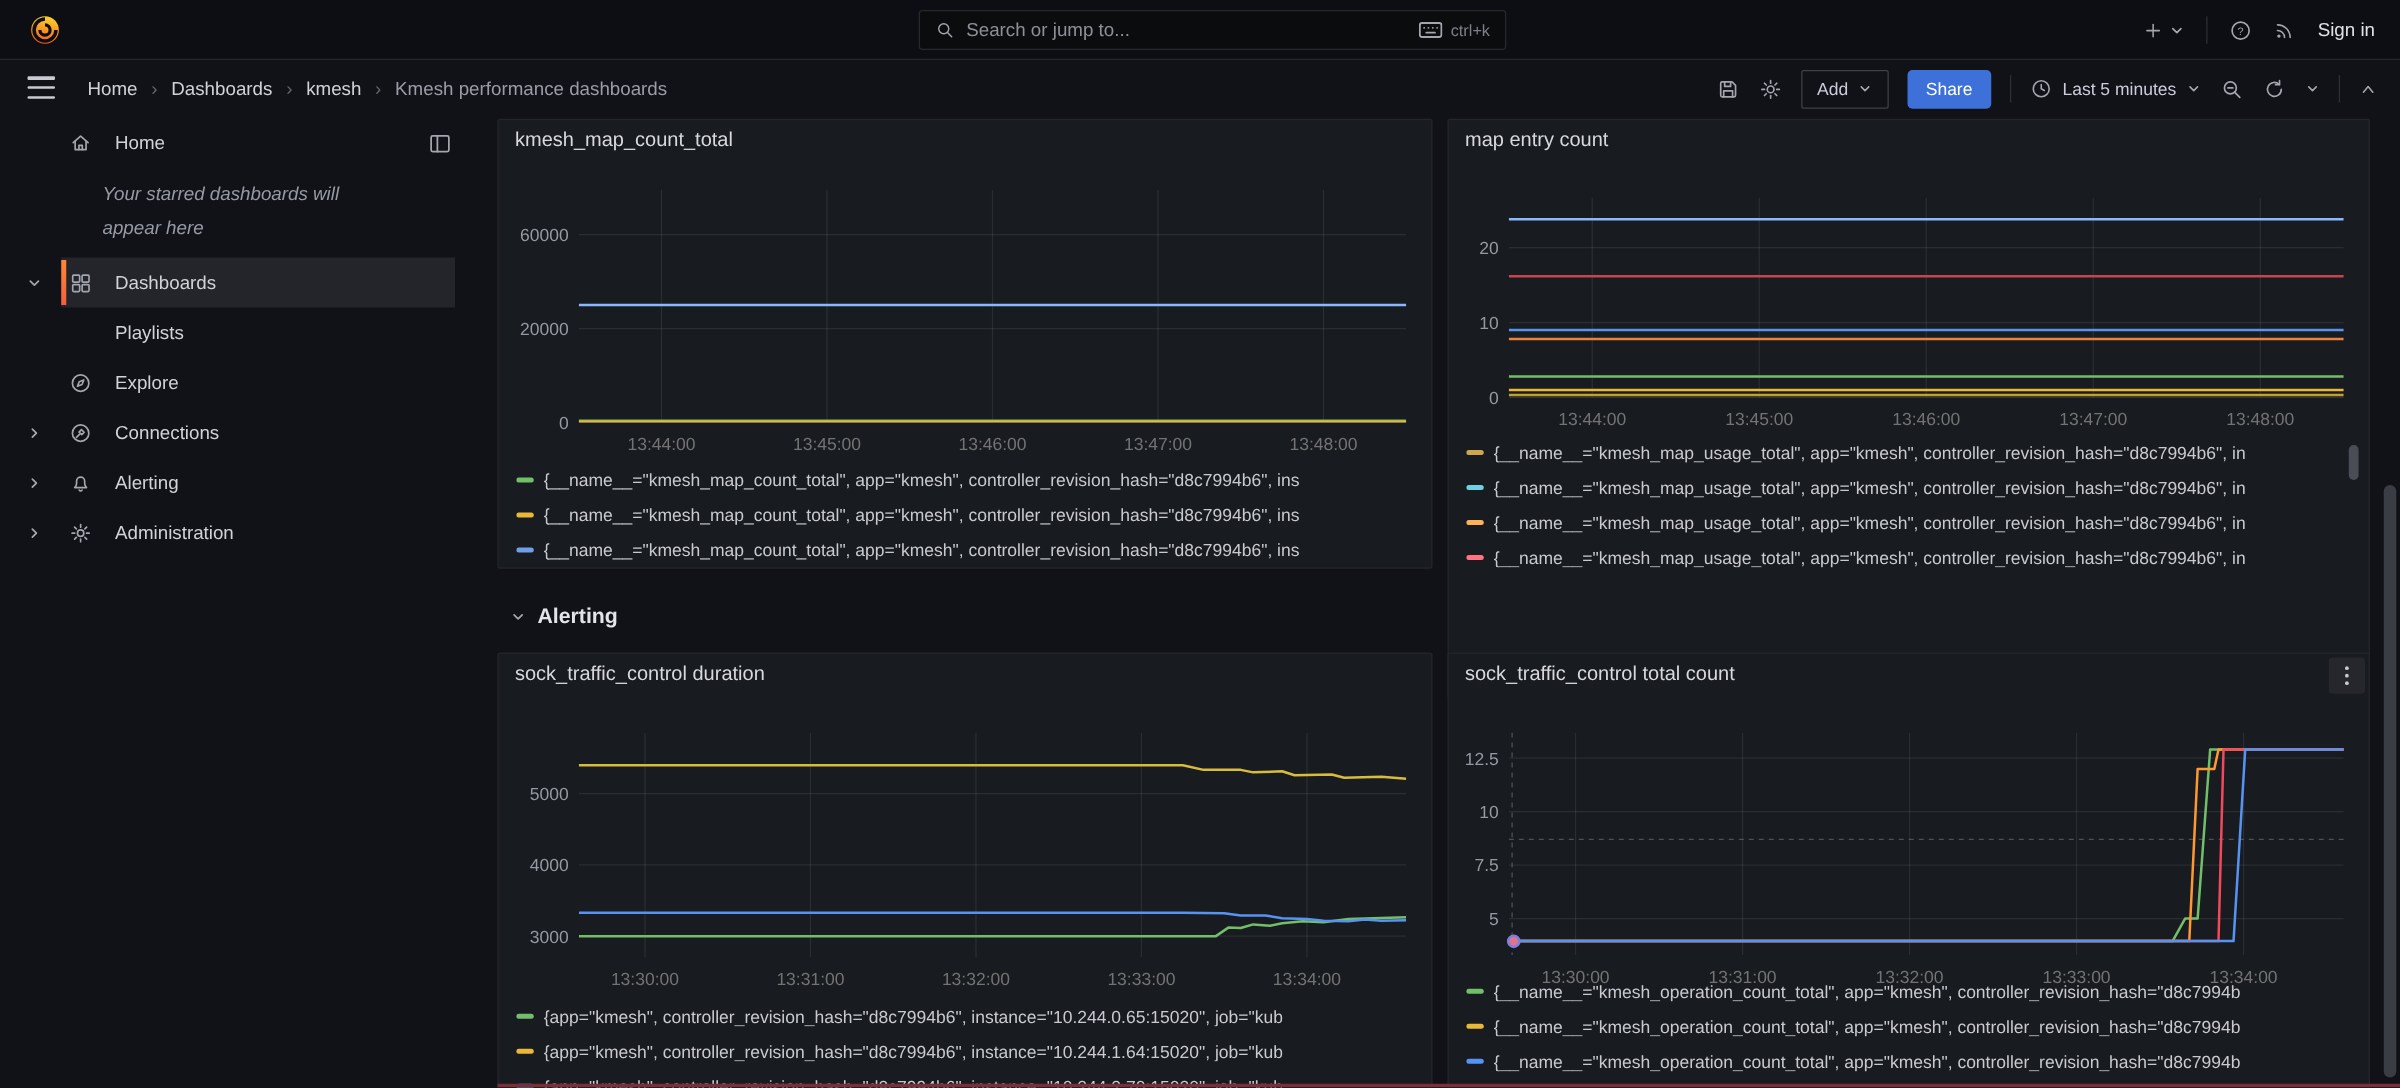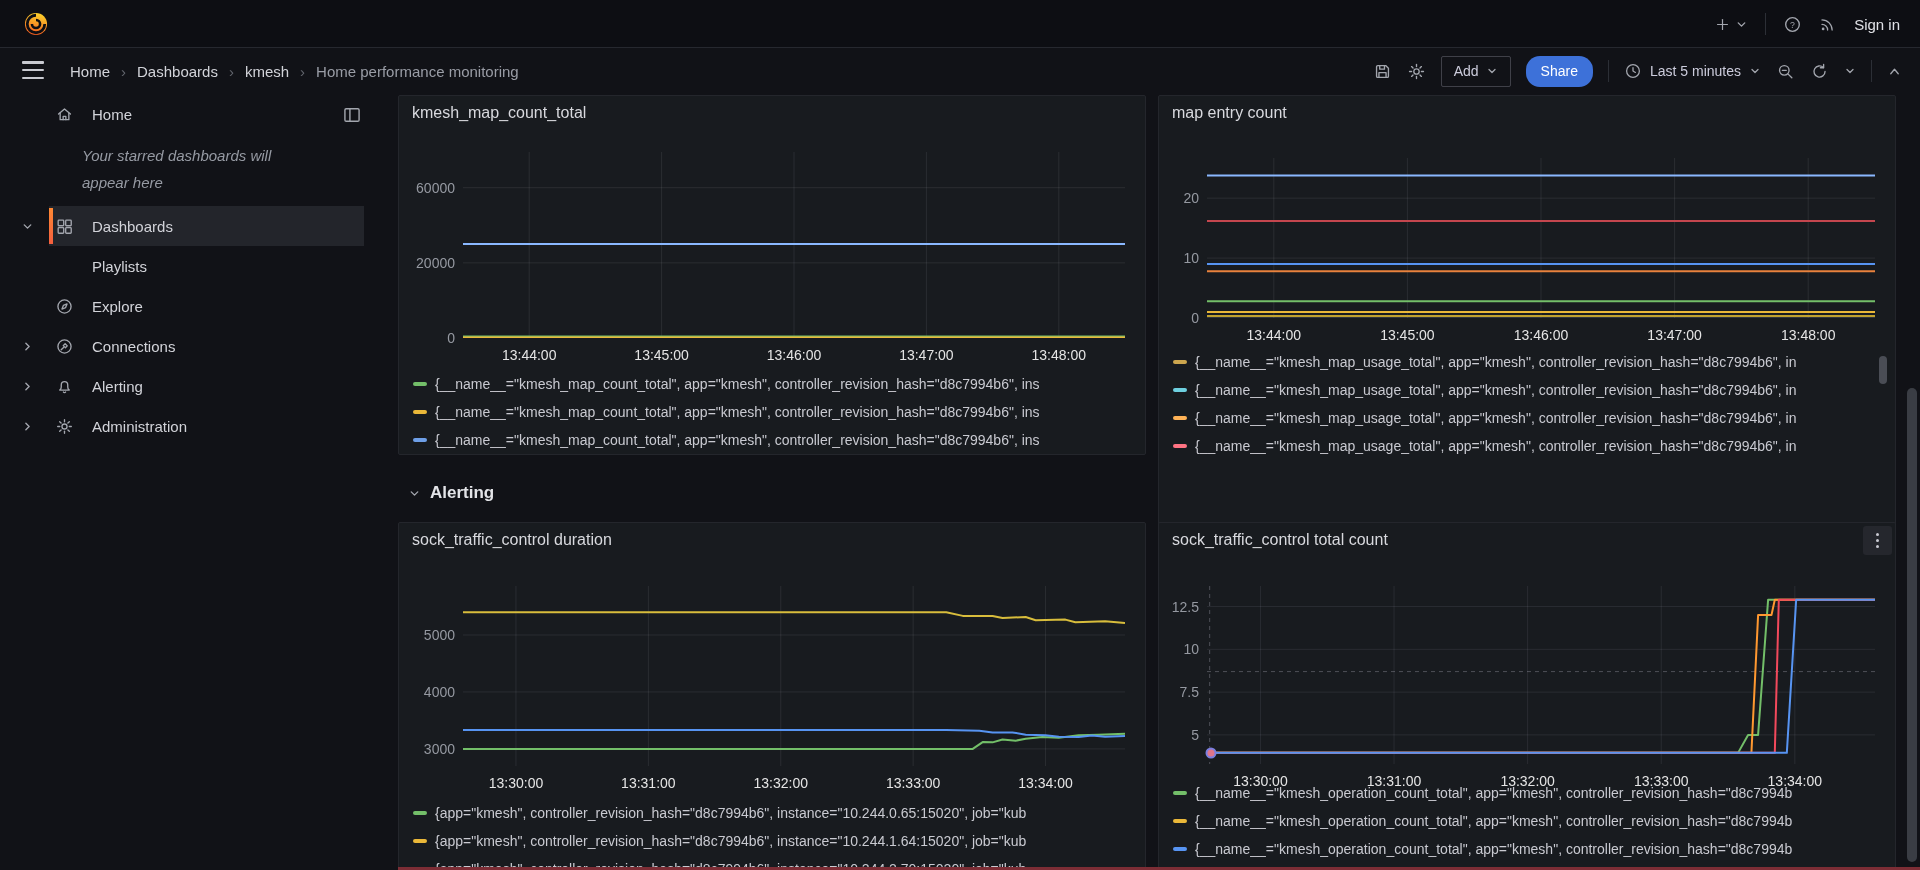--- a/index.html
+++ b/index.html
@@ -30,21 +30,21 @@
   .hamburger { position:absolute; left:22px; top:13px; width:22px; height:18px; display:flex; flex-direction:column; justify-content:space-between; cursor:pointer; }
   .hamburger span { height:2.5px; background:#c9cad1; border-radius:1px; }
   .crumbs { position:absolute; left:70px; top:0; height:46px; display:flex; align-items:center; gap:11px; font-size:15px; }
   .crumb { color:#d2d3d9; cursor:pointer; white-space:nowrap; }
   .crumb.current { color:#9a9da6; cursor:default; }
   .crumb-sep { color:#62656d; font-size:15px; }
   .toolbar-right { position:absolute; right:18px; top:0; height:46px; display:flex; align-items:center; gap:15px; }
   .tb-icon { cursor:pointer; display:flex; align-items:center; }
   .btn-secondary { height:31px; border:1px solid rgba(204,204,220,.25); border-radius:2px; background:transparent;
     display:flex; align-items:center; gap:7px; padding:0 12px; font-size:14px; color:#ccccdc; cursor:pointer; }
-  .btn-primary { height:31px; border:none; border-radius:14px; background:#3d71d9; color:#ffffff;
+  .btn-primary { height:31px; border:none; border-radius:4px; background:#3d71d9; color:#ffffff;
     display:flex; align-items:center; padding:0 15px; font-size:14px; font-weight:500; cursor:pointer; }
   .timepick { display:flex; align-items:center; gap:8px; font-size:14px; color:#ccccdc; cursor:pointer; }
 
   
   .sidebar { position:absolute; left:0; top:94px; width:376px; bottom:0; }
   .srow { position:relative; height:40px; display:flex; align-items:center; cursor:pointer; }
   .schev { width:22px; margin-left:16px; display:flex; justify-content:center; z-index:2; }
   .sicon { width:24px; margin-left:14px; display:flex; justify-content:center; z-index:2; }
   .slabel { margin-left:16px; font-size:15px; color:#d2d3d9; z-index:2; }
   .srow.active::before { content:""; position:absolute; left:49px; right:12px; top:0; bottom:0; background:#23252b; }
@@ -77,21 +77,21 @@
   .c1 .plot, .c3 .plot { left:54px; }
   .c2 .plot, .c4 .plot { left:38px; }
   .plot svg { width:100%; height:100%; }
   .ylabels { position:absolute; left:0; top:0; bottom:26px; }
   .c1 .ylabels, .c3 .ylabels { width:46px; }
   .c2 .ylabels, .c4 .ylabels { width:30px; }
   .ylab { position:absolute; right:0; transform:translateY(-50%); font-size:14px; color:#9599a1; white-space:nowrap; }
   .xlabels { position:absolute; bottom:0; height:20px; right:6px; }
   .c1 .xlabels, .c3 .xlabels { left:54px; }
   .c2 .xlabels, .c4 .xlabels { left:38px; }
-  .xlab { position:absolute; bottom:1px; transform:translateX(-50%); font-size:14px; color:#e5e5e5; white-space:nowrap; }
+  .xlab { position:absolute; bottom:1px; transform:translateX(-50%); font-size:14px; color:#737373; white-space:nowrap; }
   .grid { stroke:rgba(204,204,220,0.10); stroke-width:1; vector-effect:non-scaling-stroke; }
   .axisline { stroke:rgba(204,204,220,0.22); stroke-width:1; vector-effect:non-scaling-stroke; }
   .dashline { stroke:rgba(204,204,220,0.30); stroke-width:1; stroke-dasharray:4 4; vector-effect:non-scaling-stroke; }
   .seriesline { fill:none; stroke-width:2; vector-effect:non-scaling-stroke; stroke-linejoin:round; }
   .pt-marker { position:absolute; width:11px; height:11px; border-radius:50%; transform:translate(-50%,-50%); }
 
   
   .legend { position:absolute; left:14px; right:8px; overflow:hidden; }
   .p1 .legend { top:274px; height:84px; }
   .p2 .legend { top:252px; height:106px; }
@@ -114,20 +114,38 @@
       <linearGradient id="glogo" x1="0" y1="1" x2="0.2" y2="0">
         <stop offset="0" stop-color="#F2501F"></stop>
           <stop offset="1" stop-color="#FBCA2A"></stop>
       </linearGradient>
     </defs>
     <circle cx="12" cy="12" r="9.5" fill="url(#glogo)"></circle>
     <path d="M12 4.5 a7.5 7.5 0 1 0 7.5 7.5" stroke="#0d0e13" stroke-width="2.4" fill="none"></path>
     <path d="M12 8.5 a3.5 3.5 0 1 1 -3.5 3.5" stroke="#0d0e13" stroke-width="2.2" fill="none"></path>
   </svg>
 
+  <div class="searchbox">
+    <svg class="icon" width="16" height="16" viewBox="0 0 24 24">
+      <circle class="stroke" cx="10.5" cy="10.5" r="6"></circle>
+      <line class="stroke" x1="15" y1="15" x2="20" y2="20"></line>
+    </svg>
+    <div class="search-ph">Search or jump to...</div>
+    <div class="kbd-hint">
+      <svg class="icon" width="19" height="14" viewBox="0 0 22 16">
+        <rect class="stroke" x="1" y="1.5" width="20" height="13" rx="2"></rect>
+        <line class="stroke" x1="5" y1="6" x2="5.01" y2="6"></line>
+          <line class="stroke" x1="9" y1="6" x2="9.01" y2="6"></line>
+        <line class="stroke" x1="13" y1="6" x2="13.01" y2="6"></line>
+          <line class="stroke" x1="17" y1="6" x2="17.01" y2="6"></line>
+        <line class="stroke" x1="7" y1="10.5" x2="15" y2="10.5"></line>
+      </svg>
+      <span>ctrl+k</span>
+    </div>
+  </div>
 
   <div class="topnav-right">
     <div class="tn-group">
       <svg class="icon" width="17" height="17" viewBox="0 0 24 24">
         <line class="stroke" x1="12" y1="5" x2="12" y2="19"></line>
           <line class="stroke" x1="5" y1="12" x2="19" y2="12"></line>
       </svg>
       <svg class="icon" width="13" height="13" viewBox="0 0 16 16">
         <polyline class="stroke" points="4,6 8,10 12,6"></polyline>
       </svg>
@@ -157,21 +175,21 @@
       <span></span>
     </div>
 
   <div class="crumbs">
     <span class="crumb">Home</span>
     <span class="crumb-sep">›</span>
     <span class="crumb">Dashboards</span>
     <span class="crumb-sep">›</span>
     <span class="crumb">kmesh</span>
     <span class="crumb-sep">›</span>
-    <span class="crumb current">Home performance monitoring</span>
+    <span class="crumb current">Kmesh performance dashboards</span>
   </div>
 
   <div class="toolbar-right">
     <div class="tb-icon">
       <svg class="icon" width="19" height="19" viewBox="0 0 24 24">
         <path class="stroke" d="M4.5 6a1.5 1.5 0 0 1 1.5-1.5h10l3.5 3.5v10a1.5 1.5 0 0 1-1.5 1.5H6a1.5 1.5 0 0 1-1.5-1.5z"></path>
         <path class="stroke" d="M8.5 4.5V9h6V4.5"></path>
         <path class="stroke" d="M7.5 19.5v-6h9v6"></path>
       </svg>
     </div>

